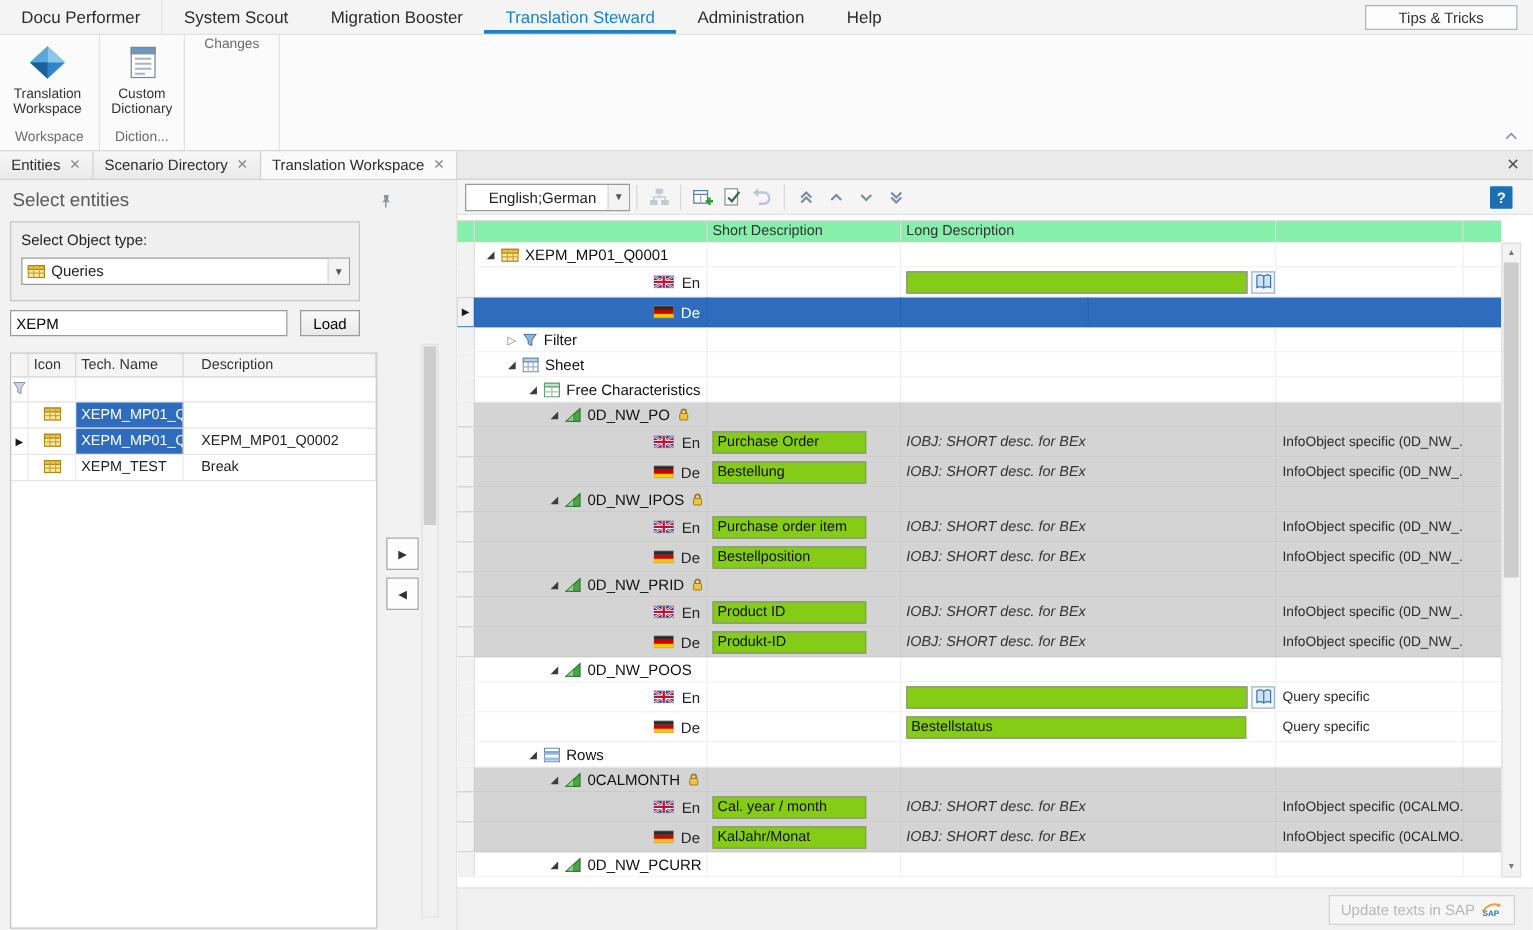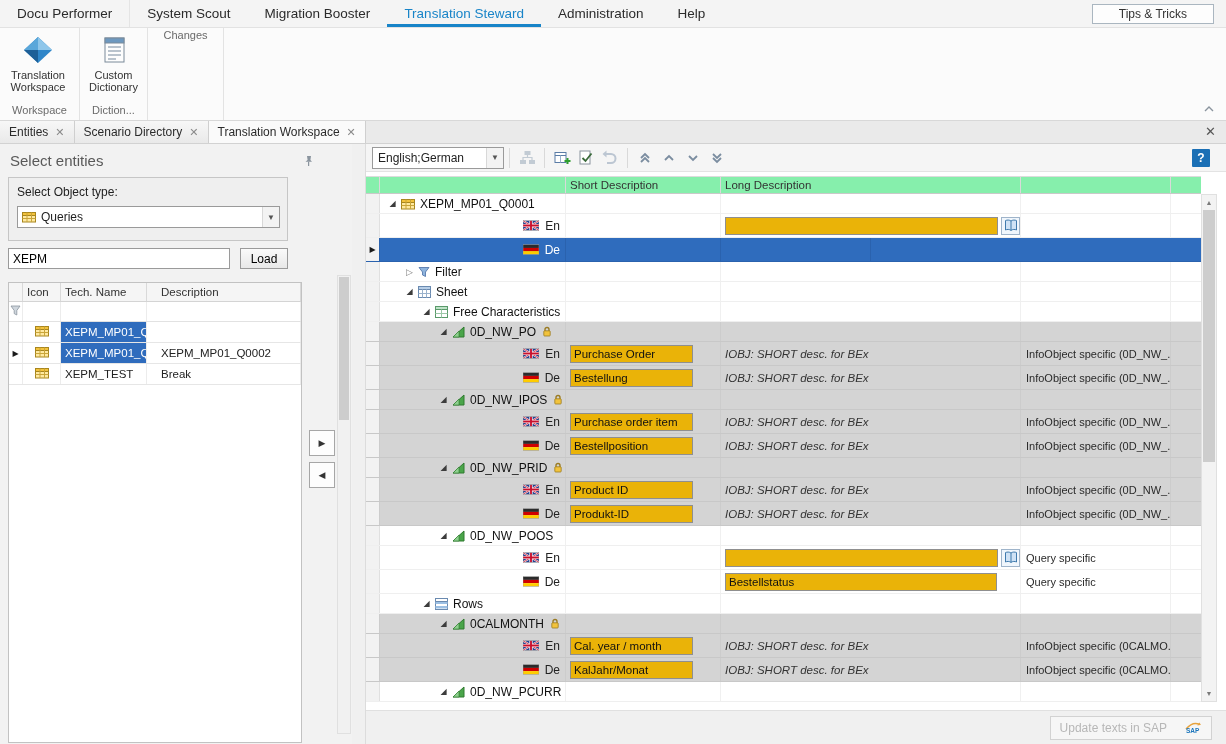--- a/index.html
+++ b/index.html
@@ -67,21 +67,21 @@
 .xfer.left{top:318px;}
 .lp-scroll{position:absolute;left:337px;top:131px;width:14px;height:459px;background:#f1f1f1;border:1px solid #e0e0e0;}
 .lp-scroll .thumb{margin:1px;height:143px;background:#cdcdcd;}
 
 
 .splitter{width:13px;background:#f0f0f0;flex:none;}
 
 
 .right-panel{flex:1;background:#fff;border-left:1px solid #dcdcdc;display:flex;flex-direction:column;min-width:0;}
 .ws-toolbar{height:28px;background:#f5f5f5;border-bottom:1px solid #e3e3e3;display:flex;align-items:center;padding-left:6px;flex:none;}
-.lang-select{width:132px;height:22px;background:#fff;border:1px solid #9a9a9a;display:flex;align-items:center;padding-left:5px;}
+.lang-select{width:132px;height:22px;background:#fff;border:1px solid #9a9a9a;display:flex;align-items:center;padding-left:18px;}
 .lang-select .dd-text{font-size:12px;}
 .tsep{width:1px;height:20px;background:#d9d9d9;margin:0 5px;}
 .tbtn{width:24px;height:24px;border:none;background:transparent;display:flex;align-items:center;justify-content:center;}
 .help-btn{margin-left:auto;margin-right:16px;width:18px;height:18px;background:#1a6fb5;color:#fff;border:none;font-weight:bold;font-size:12px;font-family:inherit;display:flex;align-items:center;justify-content:center;border-radius:1px;}
 
 .grid-wrap{margin:4px 10px 0 0;width:851px;position:relative;flex:none;}
 .grid-header{display:flex;height:18px;background:#86efac;border-top:1px solid #dcdcdc;border-bottom:1px solid #c9c9c9;font-size:11.5px;color:#333;width:835px;}
 .grid-header .gc{border-right:1px solid #d9d9d9;display:flex;align-items:center;padding-left:5px;height:100%;}
 .gc.ind{width:14px;flex:none;padding-left:0!important;}
 .gc.tree{width:186px;flex:none;}
@@ -106,34 +106,34 @@
 .nlabel{font-size:12px;color:#111;}
 .lock{margin-left:6px;display:inline-flex;}
 .langcell{justify-content:flex-end;padding-right:5px;}
 .flag{display:inline-flex;margin-right:6px;}
 .flag svg{display:block;}
 .lname{font-size:12px;color:#222;}
 .grow.sel .lname{color:#fff;}
 .gc.short,.gc.long{padding-left:4px;}
 .gc.info{padding-left:5px;font-size:11px;color:#2a2a2a;}
 .grow.sel .gc.info{color:#fff;}
-.gin{height:18px;border:1px solid #8f8f8f;background:#eab308;font-family:inherit;font-size:11.5px;padding:0 3px;color:#111;}
+.gin{height:18px;border:1px solid #8f8f8f;background:#84cc16;font-family:inherit;font-size:11.5px;padding:0 3px;color:#111;}
 .short-in{width:123px;}
 .long-in{width:272px;}
 .long-in.withbook{width:276px;}
 .hl{background:#fbf3a3;border-color:#c3a94e;}
 .book-btn{margin-left:3px;width:19px;height:18px;border:1px solid #9fb4ca;background:#f0f6fc;display:inline-flex;align-items:center;justify-content:center;flex:none;}
 .ital{font-style:italic;font-size:11.5px;color:#333;}
 .grid-scroll{position:absolute;right:0;top:18px;width:16px;height:508px;background:#f3f3f3;border:1px solid #e0e0e0;display:flex;flex-direction:column;align-items:center;}
 .sb-btn{height:15px;width:100%;display:flex;align-items:center;justify-content:center;font-size:7px;color:#7a7a7a;}
 .sb-thumb{width:12px;height:252px;background:#cdcdcd;}
 .sb-spacer{flex:1;}
 .filler{flex:1;background:#fff;margin-right:10px;}
 .bottom-bar{height:34px;background:#f0f0f0;border-top:1px solid #e0e0e0;display:flex;align-items:center;justify-content:flex-end;padding-right:14px;flex:none;}
-.update-btn{height:24px;padding:0 9px;border:1px solid #d2d2d2;background:#f6f6f6;color:#b7b7b7;font-family:inherit;font-size:12px;display:flex;align-items:center;gap:18px;}
+.update-btn{height:24px;padding:0 9px;border:1px solid #d2d2d2;background:#f6f6f6;color:#b7b7b7;font-family:inherit;font-size:12px;display:flex;align-items:center;gap:5px;}
 </style>
 </head>
 <body>
 
 <div class="menubar">
   <div class="menu-item first">Docu Performer</div>
   <div class="menu-item">System Scout</div>
   <div class="menu-item">Migration Booster</div>
   <div class="menu-item active">Translation Steward</div>
   <div class="menu-item">Administration</div>

